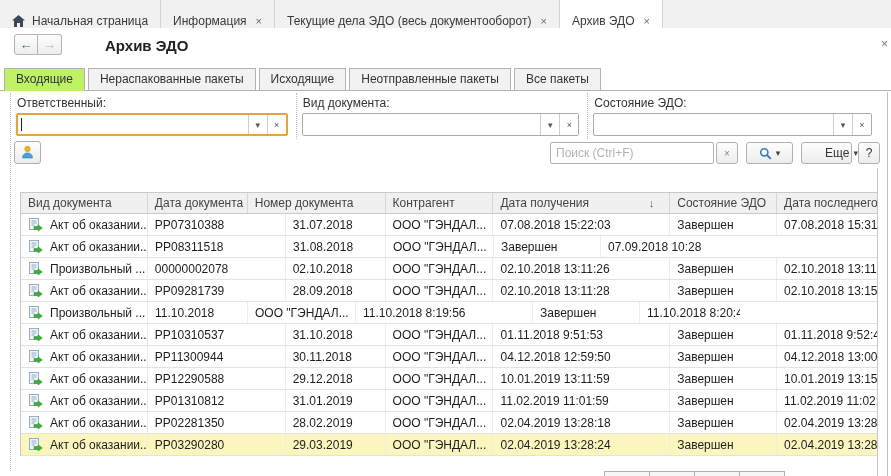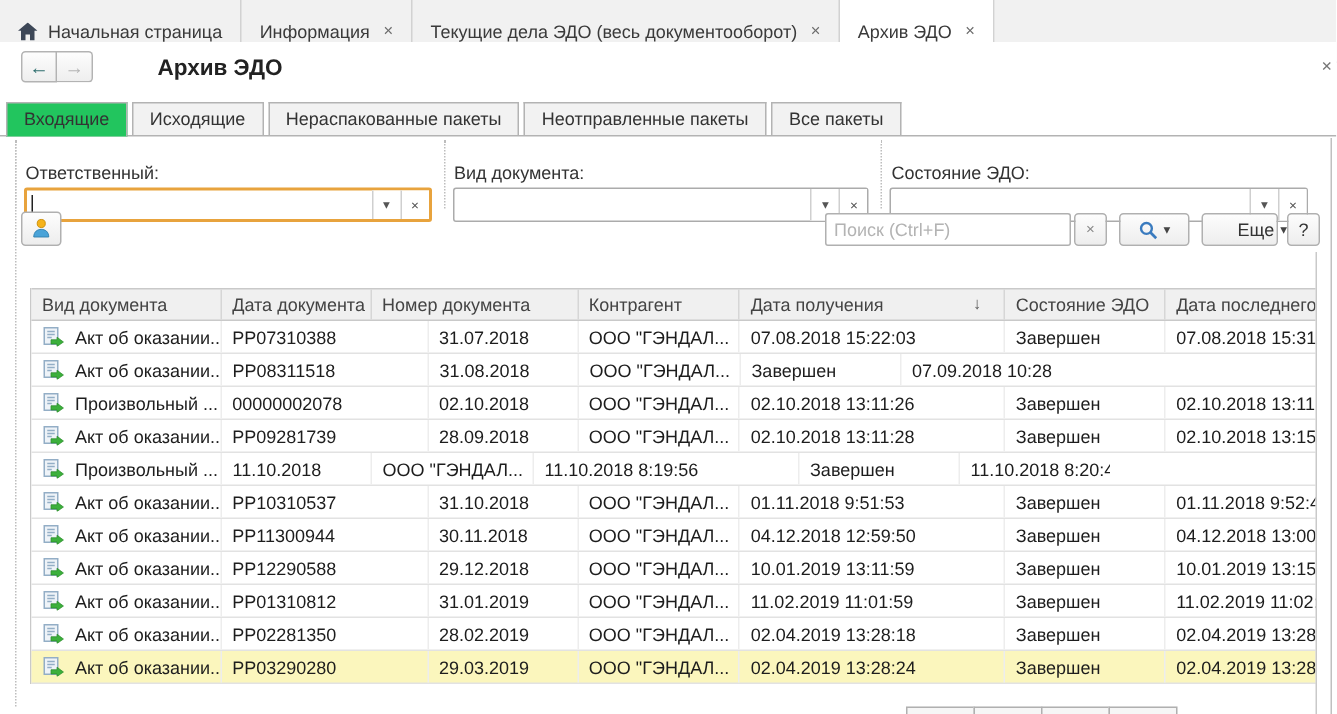--- a/index.html
+++ b/index.html
@@ -19,29 +19,29 @@
   .navbtns { position:absolute; left:14px; top:6px; display:flex; }
   .navbtn { width:24px; height:21px; border:1px solid #b3b3b3; background:linear-gradient(#fdfdfd,#eeeeee); display:flex; align-items:center; justify-content:center; font-size:13px; }
   .navbtn.back { border-radius:3px 0 0 3px; color:#2e6e6e; }
   .navbtn.fwd  { border-radius:0 3px 3px 0; color:#b5b5b5; border-left:none; }
   .page-title { position:absolute; left:105px; top:9px; font-size:15px; font-weight:bold; color:#222; }
   .form-close { position:absolute; right:3px; top:10px; color:#777; font-size:12px; line-height:1; }
 
   
   .subtabs { position:absolute; top:68px; left:0; right:0; height:23px; display:flex; align-items:flex-end; border-bottom:1px solid #b3b3b3; padding-left:4px; }
   .subtab { border:1px solid #b3b3b3; border-bottom:none; background:#f2f2f2; padding:3px 11px 4px 11px; margin-right:3px; color:#333; white-space:nowrap; }
-  .subtab.active { background:#22c55e; margin-bottom:-1px; padding-bottom:5px; }
+  .subtab.active { background:#bef264; margin-bottom:-1px; padding-bottom:5px; }
 
   
   .filters { position:absolute; top:93px; left:10px; width:870px; height:46px; display:flex; border-left:1px dotted #bdbdbd; }
   .fgroup { padding:2px 8px 0 5px; }
   .fgroup.g1 { width:286px; border-right:1px dotted #bdbdbd; }
   .fgroup.g2 { width:292px; border-right:1px dotted #bdbdbd; }
   .fgroup.g3 { width:292px; }
-  .flabel { margin:13px 0 3px 1px; color:#333; }
+  .flabel { margin:1px 0 3px 1px; color:#333; }
   .combo { display:flex; height:23px; border:1px solid #ababab; border-radius:2px; background:#fff; align-items:stretch; }
   .combo.focused { border:2px solid #e8a33d; }
   .combo input { flex:1; min-width:0; border:none; outline:none; padding:0 4px; font-size:12px; font-family:inherit; background:transparent; }
   .combo-btn { width:19px; display:flex; align-items:center; justify-content:center; color:#555; font-size:9px; border-left:1px solid #cfcfcf; background:#fff; }
   .caretbar { width:1px; height:13px; background:#222; margin:3px 0 0 3px; }
 
   
   .toolbar { position:absolute; top:140px; left:0; right:0; height:27px; }
   .btn { position:absolute; border:1px solid #b0b0b0; border-radius:3px; background:linear-gradient(#fdfdfd,#ededed); display:flex; align-items:center; justify-content:center; gap:4px; color:#333; font-size:12px; }
   .person-btn { left:14px; top:1px; width:27px; height:23px; }
@@ -105,22 +105,22 @@
       <div class="navbtn fwd">
           <span>→</span>
         </div>
     </div>
     <div class="page-title">Архив ЭДО</div>
     <div class="form-close">×</div>
   </div>
 
   <div class="subtabs">
     <div class="subtab active">Входящие</div>
+    <div class="subtab">Нераспакованные пакеты</div>
     <div class="subtab">Исходящие</div>
-    <div class="subtab">Нераспакованные пакеты</div>
     <div class="subtab">Неотправленные пакеты</div>
     <div class="subtab">Все пакеты</div>
   </div>
 
   <div class="filters">
     <div class="fgroup g1">
       <div class="flabel">Ответственный:</div>
       <div class="combo focused">
         <div class="caretbar"></div>
         <input value="" style="">

